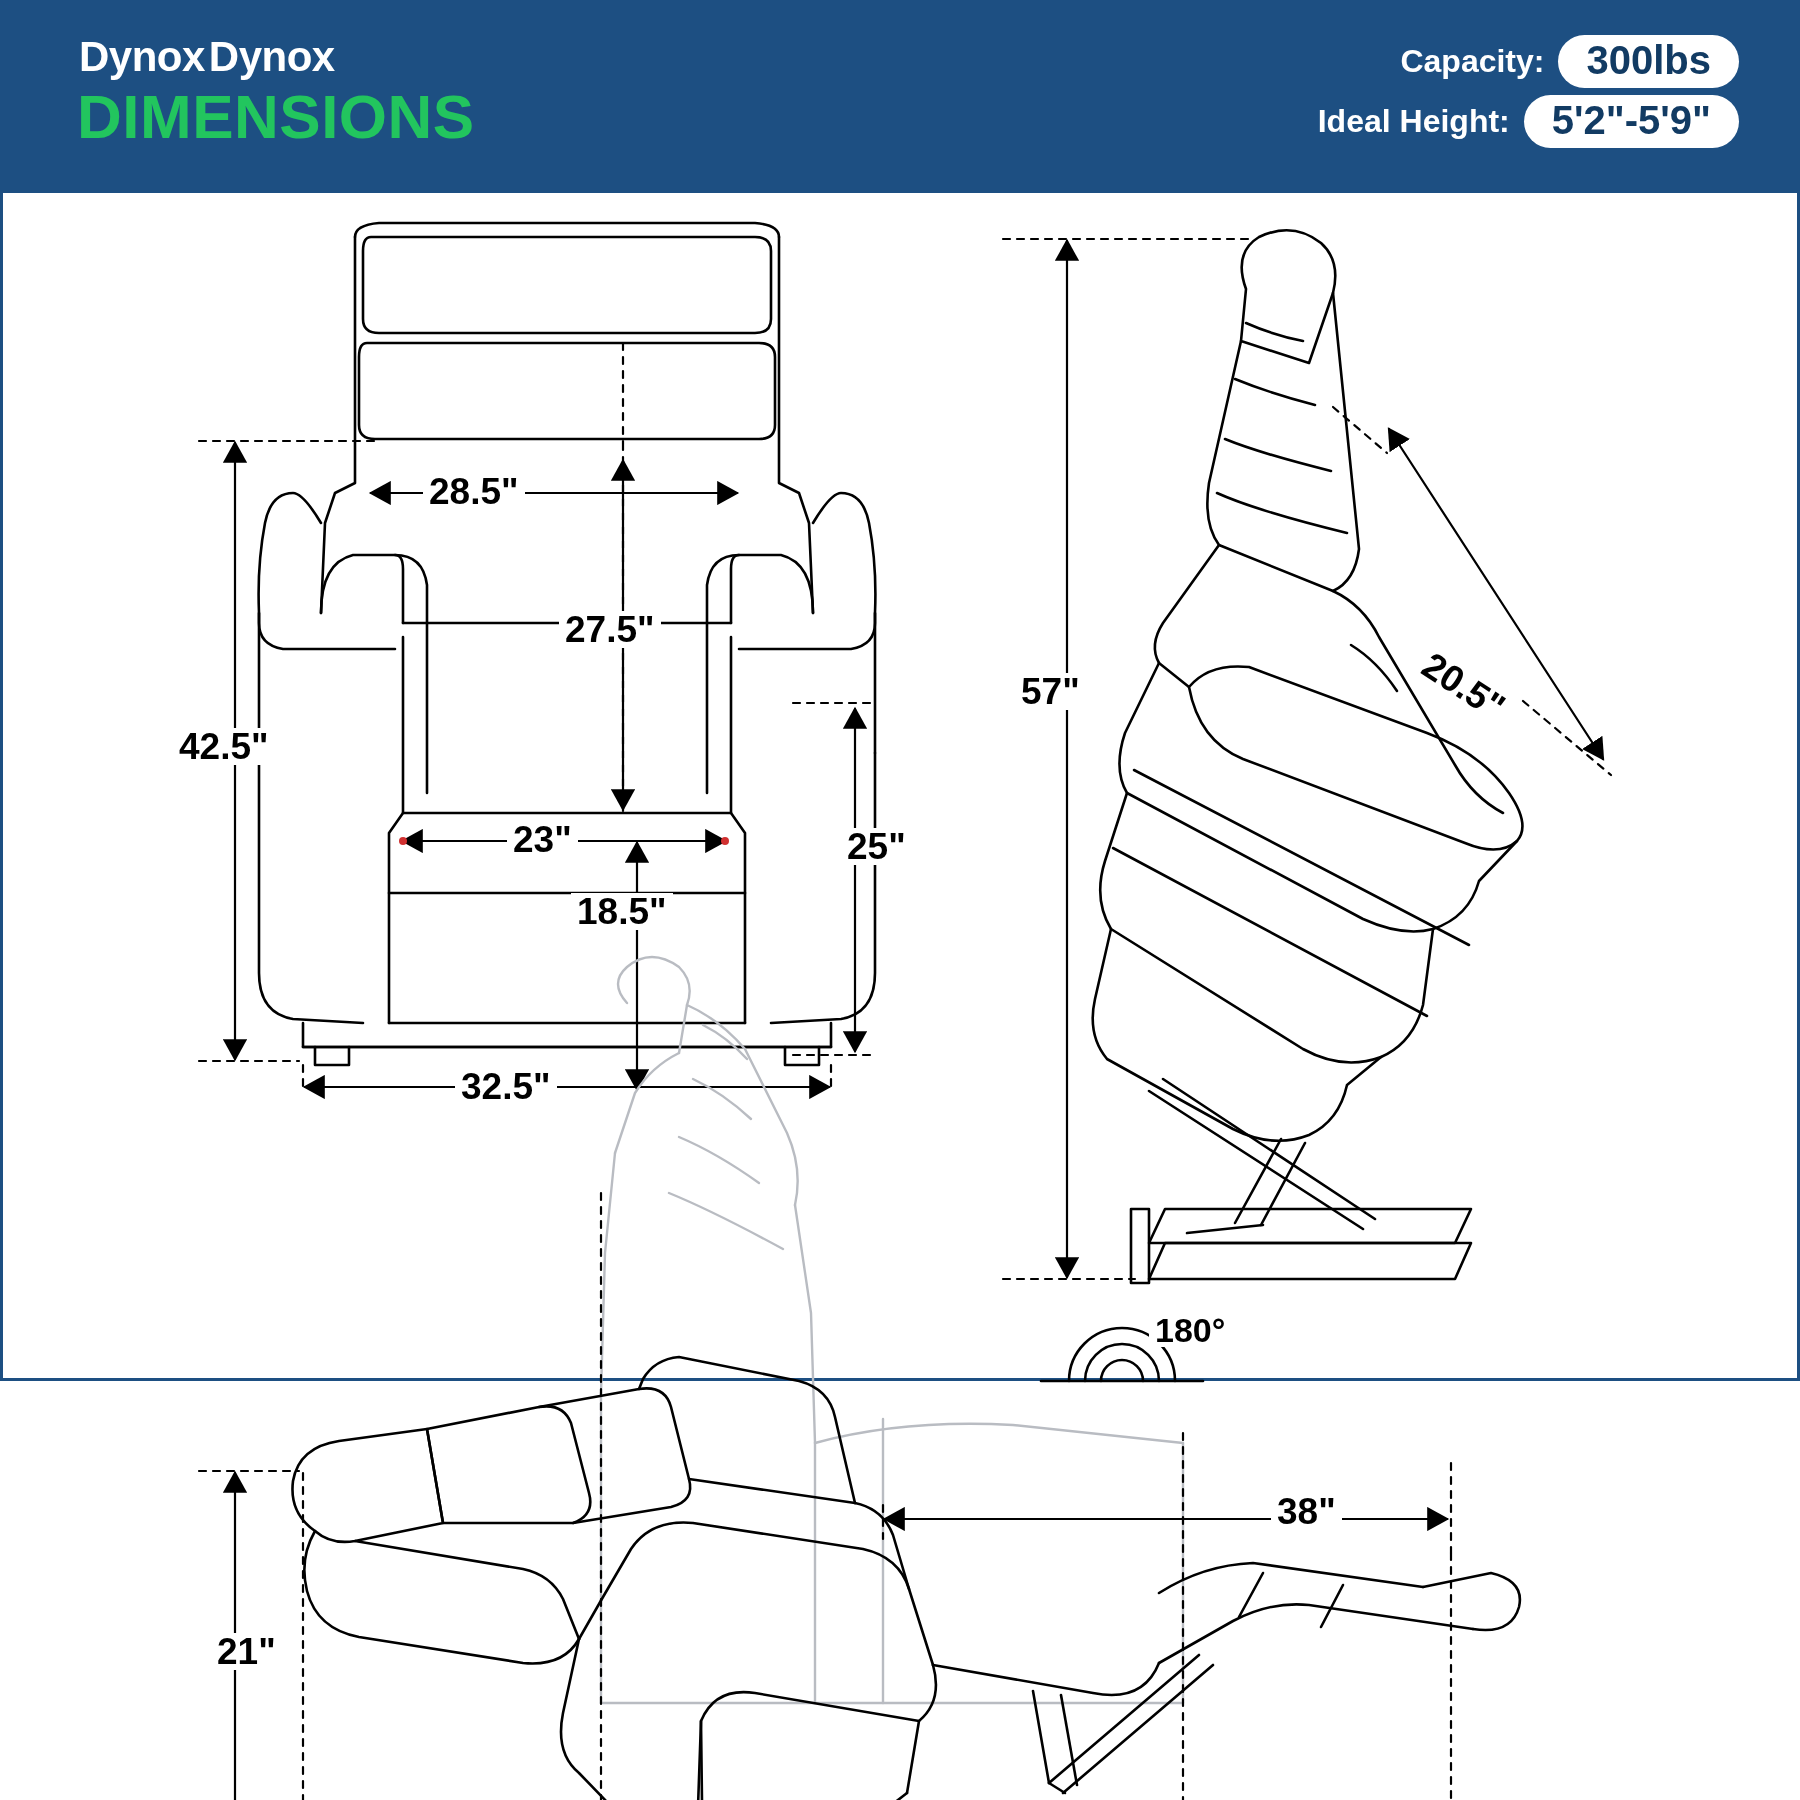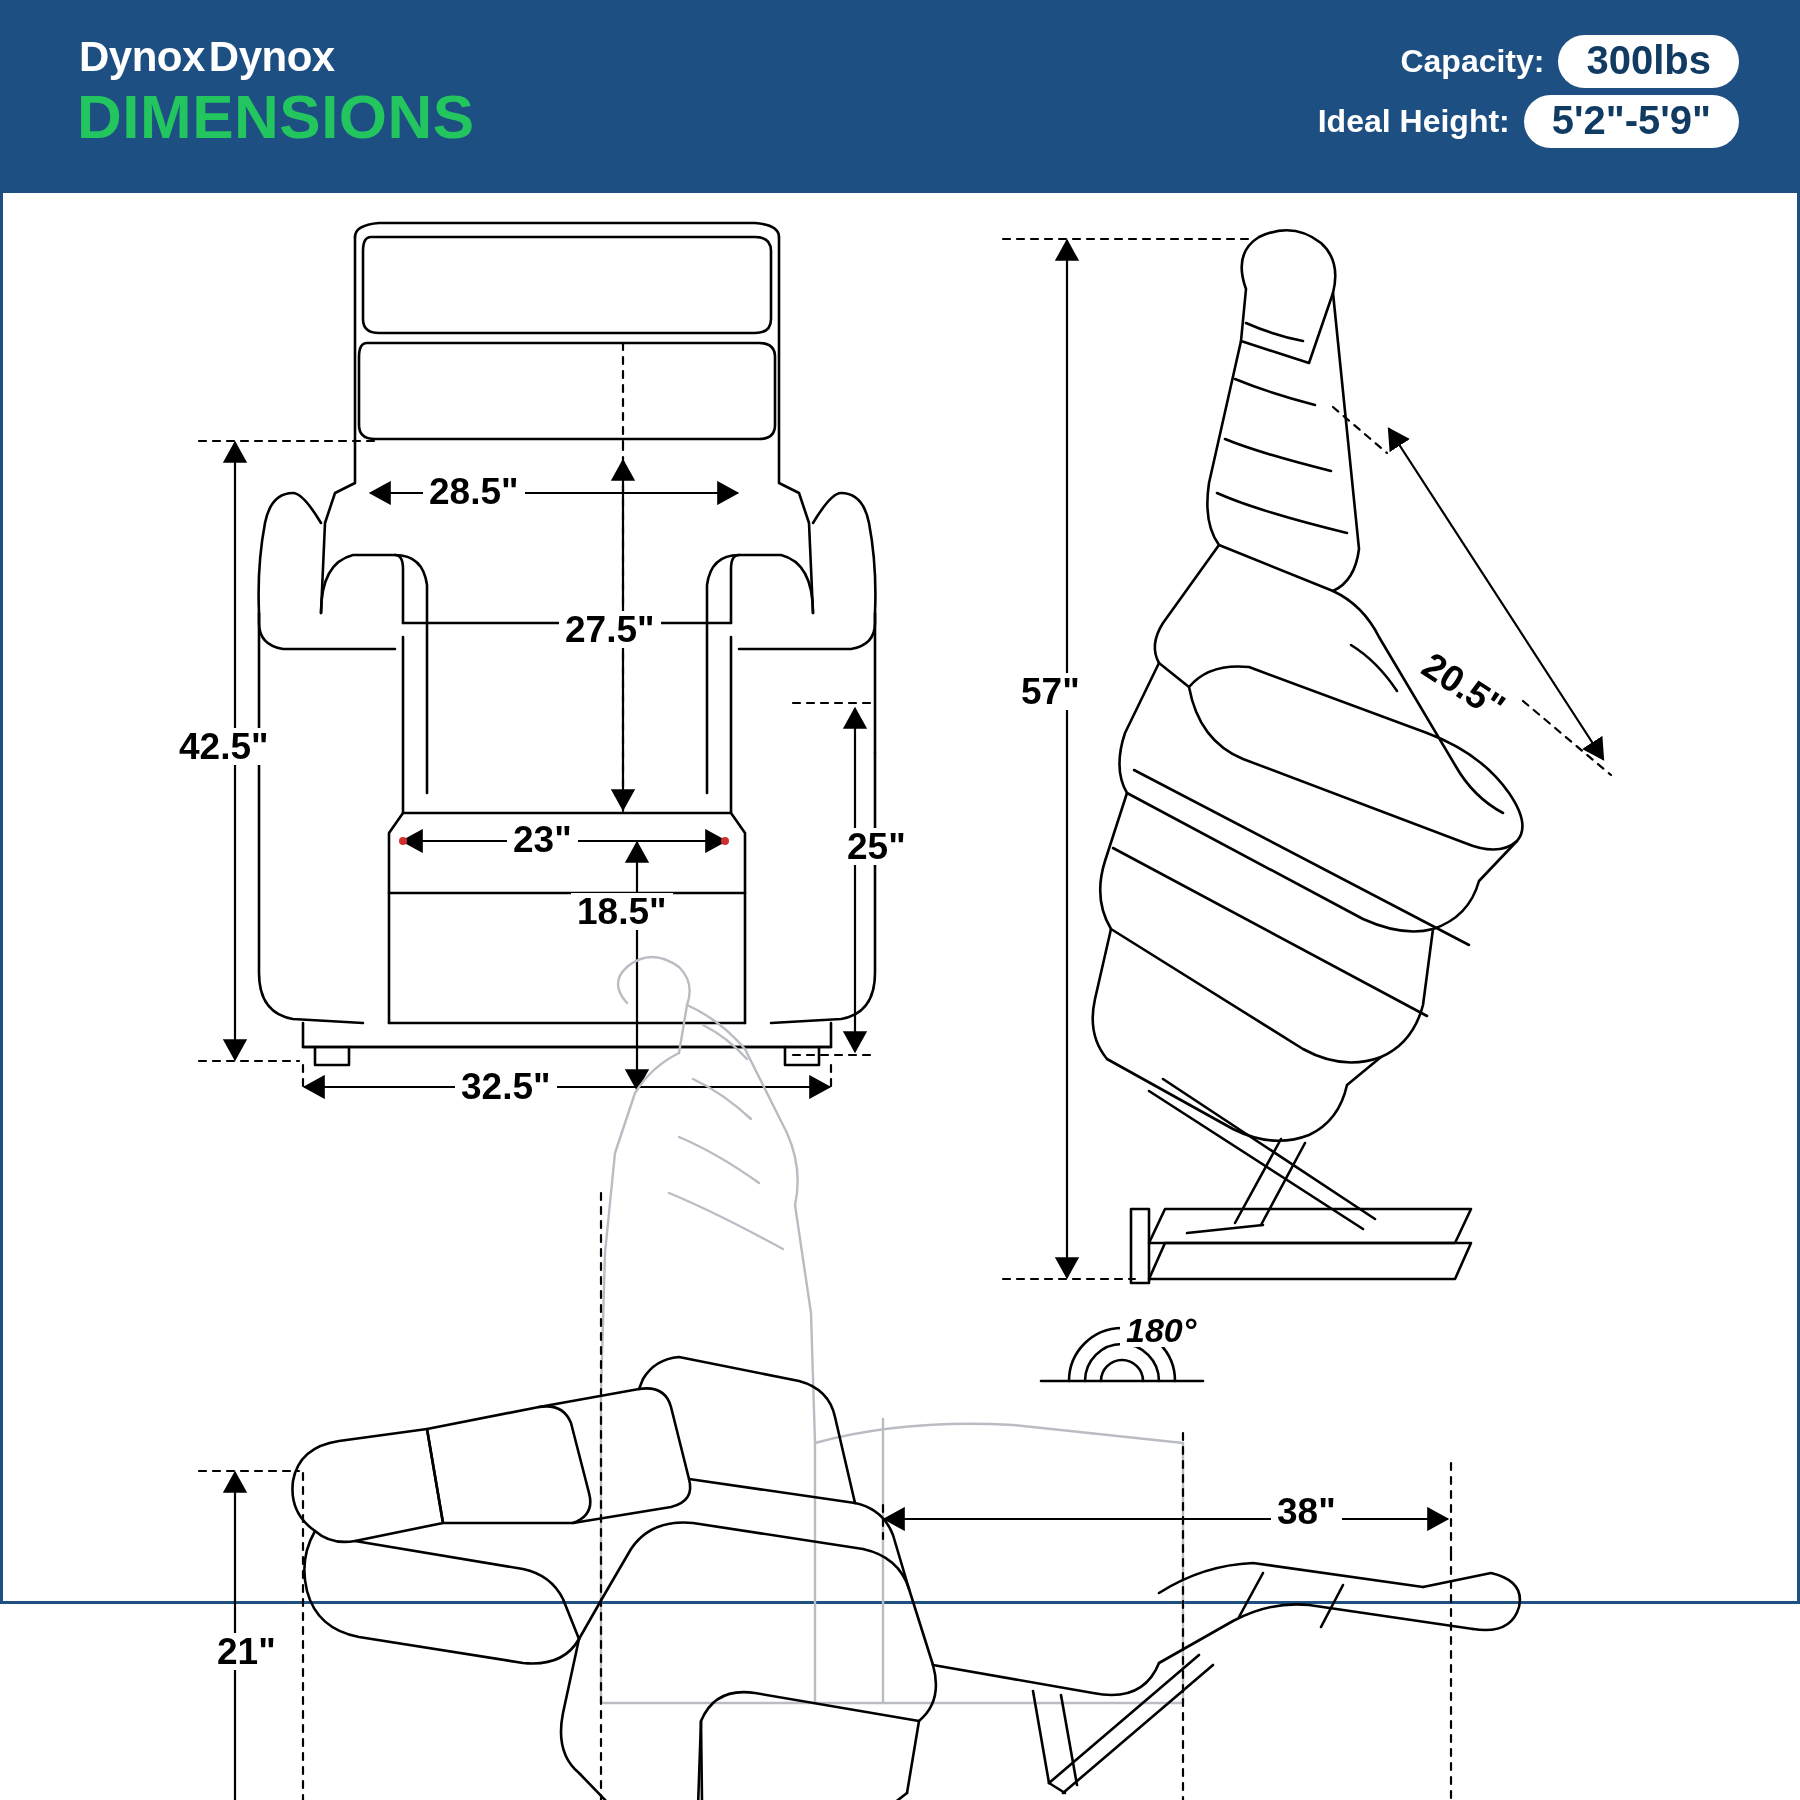--- a/index.html
+++ b/index.html
@@ -10,21 +10,21 @@
   body {
     width: 1800px;
     height: 1800px;
     font-family: "Liberation Sans", sans-serif;
     position: relative;
     overflow: hidden;
   }
   #page {
     position: relative;
     width: 1800px;
-    height: 1604px;
+    height: 1381px;
     box-sizing: border-box;
     border: 3px solid #1d4f82;
     background: #fff;
   }
 
   
   #header {
     position: absolute;
     left: 0; top: 0;
     width: 1800px;
@@ -327,20 +327,20 @@
     <div class="dimlabel dl-lg" style="left:556px; top:418px;">27.5"</div>
     <div class="dimlabel dl-lg" style="left:170px; top:535px;">42.5"</div>
     <div class="dimlabel dl-lg" style="left:504px; top:628px;">23"</div>
     <div class="dimlabel dl-lg" style="left:568px; top:700px;">18.5"</div>
     <div class="dimlabel dl-lg" style="left:838px; top:635px;">25"</div>
     <div class="dimlabel dl-lg" style="left:452px; top:875px;">32.5"</div>
 
     <div class="dimlabel dl-lg" style="left:1012px; top:480px;">57"</div>
     <div class="dimlabel dl-lg" style="left:1428px; top:450px; transform:rotate(33deg); transform-origin:left top;">20.5"</div>
 
-    <div class="dimlabel dl-md" style="left:1117px; top:1120px;font-style:italic;">180°</div>
+    <div class="dimlabel dl-md" style="left:1146px; top:1120px;">180°</div>
     <div class="dimlabel dl-lg" style="left:1268px; top:1300px;">38"</div>
     <div class="dimlabel dl-lg" style="left:208px; top:1440px;">21"</div>
     <div class="dimlabel dl-lg" style="left:806px; top:1605px;">40"</div>
 
   </div>
 
 </div>
 
 </body></html>

